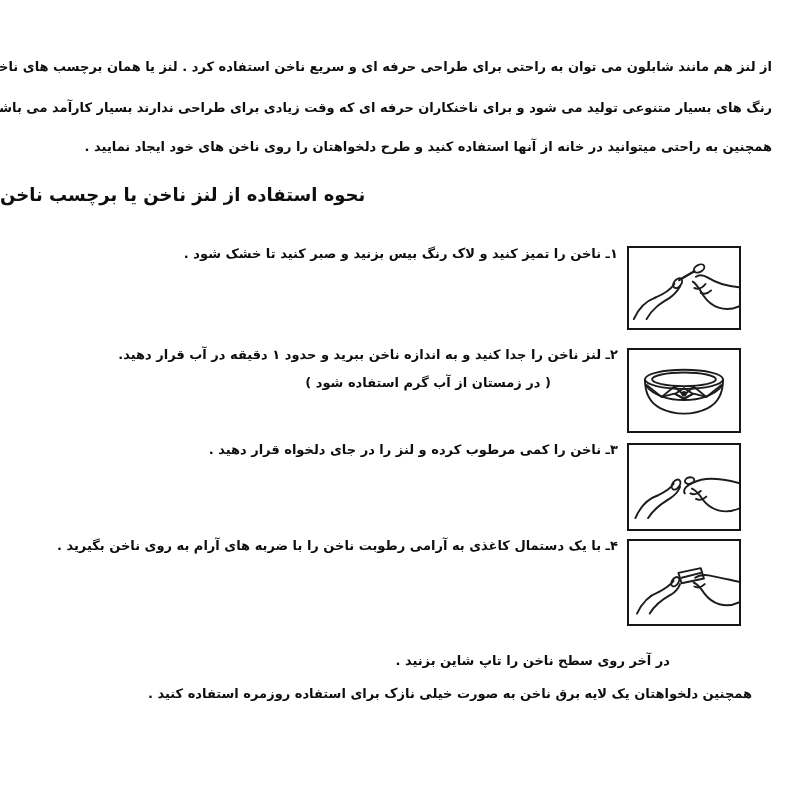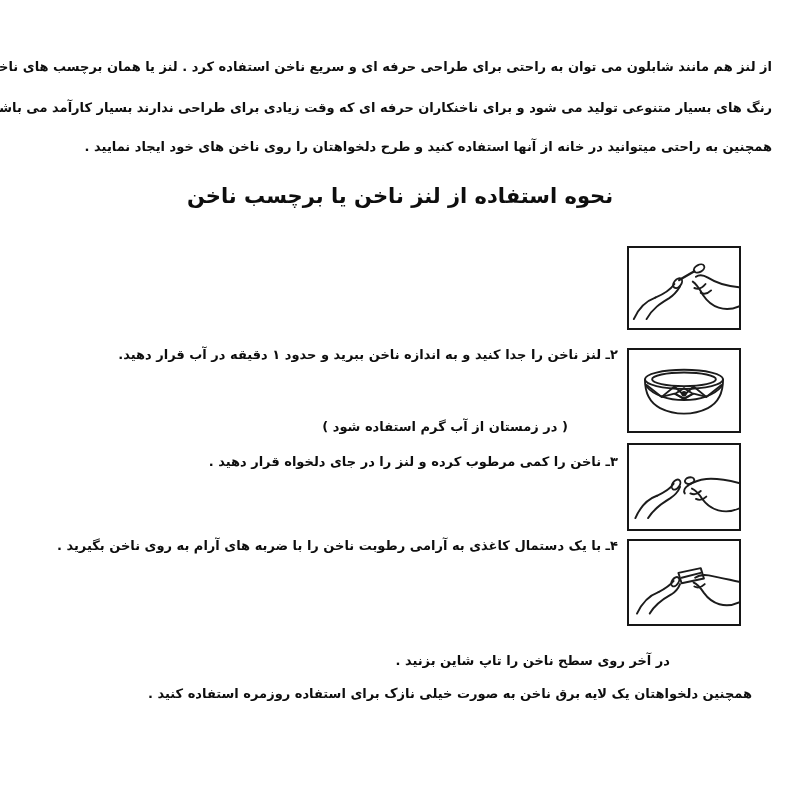--- a/index.html
+++ b/index.html
@@ -20,22 +20,22 @@
     font-size: 13px;
     font-weight: bold;
     color: #0e0e0e;
     margin: 0;
     line-height: 20px;
   }
   .heading {
     position: absolute;
     left: 0; width: 100%;
     direction: rtl;
-    text-align: center;
-    font-size: 21px;
+    text-align: left;
+    font-size: 18px;
     font-weight: bold;
     color: #0e0e0e;
     margin: 0;
   }
   .imgbox {
     position: absolute;
     left: 627px;
     width: 114px;
     border: 2px solid #161616;
     background: #ffffff;
@@ -48,55 +48,56 @@
 <body>
 
 <div class="page">
 
   <p class="txt" style="top:57px; right:28px;">از لنز هم مانند شابلون می توان به راحتی برای طراحی حرفه ای و سریع ناخن استفاده کرد . لنز یا همان برچسب های ناخن در طرح ها و</p>
   <p class="txt" style="top:98px; right:28px;">رنگ های بسیار متنوعی تولید می شود و برای ناخنکاران حرفه ای که وقت زیادی برای طراحی ندارند بسیار کارآمد می باشد.</p>
   <p class="txt" style="top:137px; right:28px;margin-left:16px;">همچنین به راحتی میتوانید در خانه از آنها استفاده کنید و طرح دلخواهتان را روی ناخن های خود ایجاد نمایید .</p>
 
   <h1 class="heading" style="top:184px;">نحوه استفاده از لنز ناخن یا برچسب ناخن</h1>
 
+  <p class="txt" style="top:244px; right:182px;">۱ـ ناخن را تمیز کنید و لاک رنگ بیس بزنید و صبر کنید تا خشک شود .</p>
   <div class="imgbox" style="top:246px; height:84px;">
     <svg viewBox="0 0 138 78" aria-hidden="true">
       <g class="sketch">
         <path d="M6 78 C 13 62, 22 55, 33 51"></path>
         <path d="M22 78 C 29 65, 40 58, 50 52 C 56 48, 61 42, 64 37"></path>
         <path d="M33 51 C 43 47, 52 41, 57 34"></path>
         <ellipse cx="61" cy="33" rx="4.5" ry="7" transform="rotate(38 61 33)"></ellipse>
         <path d="M63 29 L 82 18" stroke-width="3"></path>
         <ellipse cx="88" cy="14.5" rx="7" ry="4.5" transform="rotate(-28 88 14.5)"></ellipse>
         <path d="M138 62 C 120 70, 103 63, 93 48 C 89 41, 85 34, 80 31"></path>
         <path d="M138 38 C 124 37, 110 33, 99 26 C 94 23, 88 22, 84 25"></path>
         <path d="M96 34 C 92 39, 87 41, 82 39"></path>
         <path d="M103 42 C 99 46, 94 47, 90 45"></path>
       </g>
     </svg>
   </div>
 
   <p class="txt" style="top:345px; right:182px;margin-left:33px;">۲ـ لنز ناخن را جدا کنید و به اندازه ناخن ببرید و حدود ۱ دقیقه در آب قرار دهید.</p>
-  <p class="txt" style="top:373px; right:232px;margin-top:44px;">( در زمستان از آب گرم استفاده شود )</p>
+  <p class="txt" style="top:373px; right:249px;">( در زمستان از آب گرم استفاده شود )</p>
   <div class="imgbox" style="top:348px; height:85px;">
     <svg viewBox="0 0 138 78" aria-hidden="true">
       <g class="sketch" stroke-width="2">
         <ellipse cx="69" cy="25" rx="49" ry="12"></ellipse>
         <ellipse cx="69" cy="25" rx="40" ry="8.5"></ellipse>
         <path d="M20 25 C 20 43, 27 55, 39 61 C 49 66, 59 68, 69 68 C 79 68, 89 66, 99 61 C 111 55, 118 43, 118 25"></path>
         <path d="M22 34 C 31 45, 49 51, 69 51 C 89 51, 107 45, 116 34"></path>
         <path d="M22 32 L 41 47 L 57 34 L 69 45 L 81 34 L 97 47 L 116 32"></path>
         <path d="M41 47 L 57 43 L 69 49 L 81 43 L 97 47"></path>
         <polygon points="69,36 80,43 69,50 58,43"></polygon>
         <circle cx="69" cy="43" r="2.2" fill="#1c1c1c"></circle>
       </g>
     </svg>
   </div>
 
-  <p class="txt" style="top:452px; right:182px;">۳ـ ناخن را کمی مرطوب کرده و لنز را در جای دلخواه قرار دهید .</p>
+  <p class="txt" style="top:440px; right:182px;">۳ـ ناخن را کمی مرطوب کرده و لنز را در جای دلخواه قرار دهید .</p>
   <div class="imgbox" style="top:443px; height:88px;">
     <svg viewBox="0 0 138 78" aria-hidden="true">
       <g class="sketch">
         <path d="M8 78 C 15 62, 24 54, 35 50"></path>
         <path d="M24 78 C 31 66, 42 59, 52 53 C 58 49, 62 44, 64 39"></path>
         <path d="M35 50 C 44 46, 52 41, 56 35"></path>
         <ellipse cx="59" cy="36" rx="4.5" ry="7" transform="rotate(35 59 36)"></ellipse>
         <path d="M138 66 C 120 74, 102 68, 92 54 C 88 48, 84 43, 79 41"></path>
         <path d="M138 34 C 122 30, 108 28, 97 29 C 88 30, 80 33, 74 37"></path>
         <path d="M74 37 C 70 40, 68 44, 70 47"></path>

